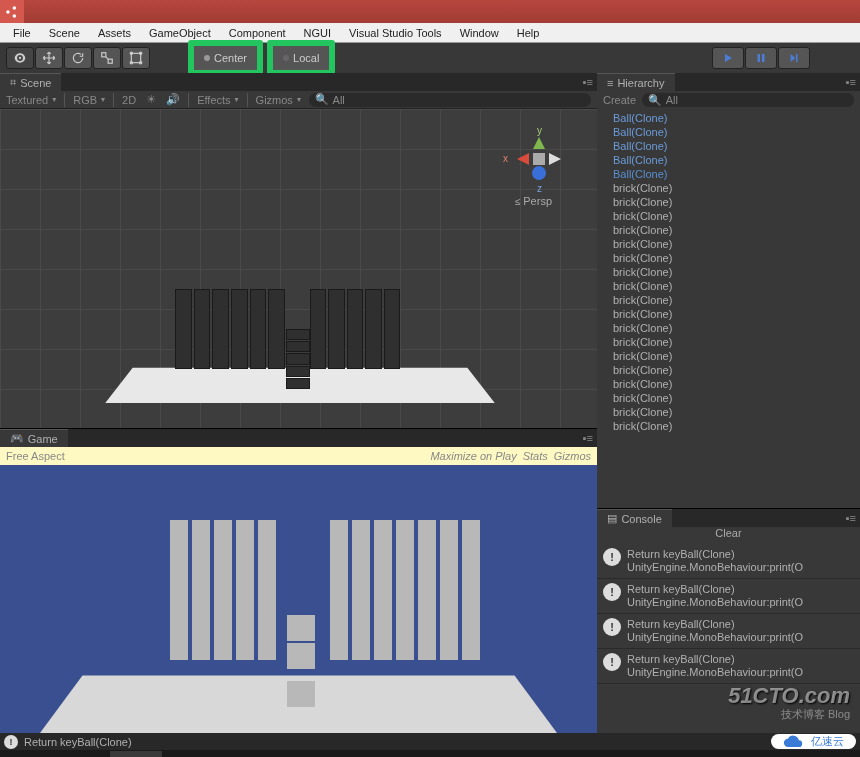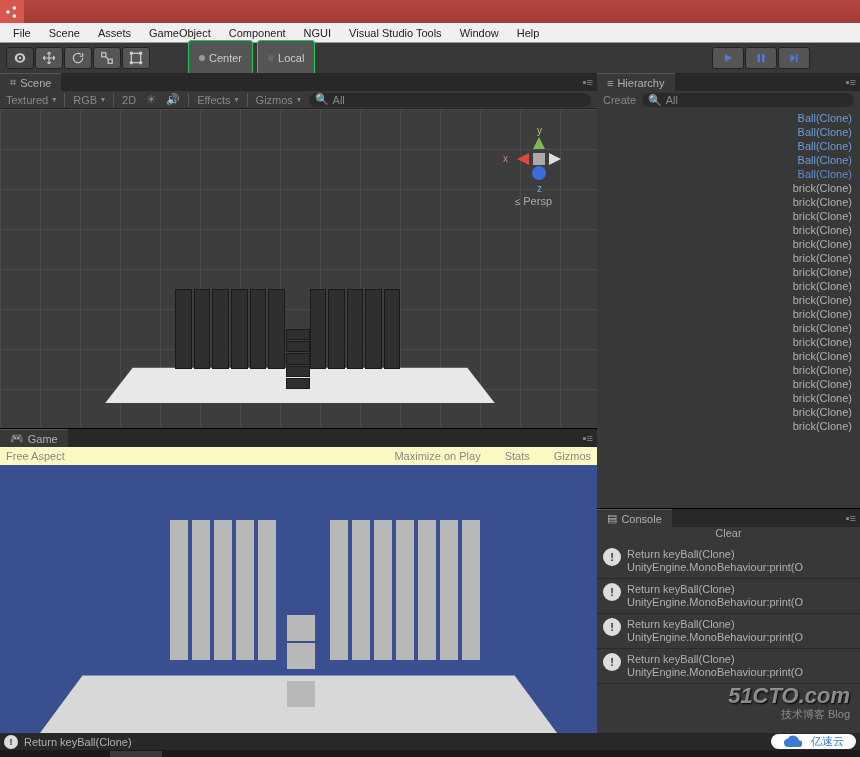--- a/index.html
+++ b/index.html
@@ -10,21 +10,21 @@
 .titlebar .ubuntu-icon svg { width:14px; height:14px; }
 .titlebar .title { flex:1; text-align:center; font-size:13px; }
 
 .menubar { height:20px; background:#f0f0f0; display:flex; align-items:center; padding-left:4px; border-bottom:1px solid #999; }
 .menubar span { padding:2px 9px; color:#222; cursor:pointer; }
 
 .toolbar { height:30px; background:#383838; display:flex; align-items:center; padding:0 6px; gap:4px; }
 .tool-group { display:flex; gap:1px; }
 .tool-btn { width:28px; height:22px; background:#555; border:1px solid #222; border-radius:3px; display:flex; align-items:center; justify-content:center; color:#ccc; cursor:pointer; }
 .tool-btn.active { background:#444; }
-.pivot-btn { height:36px; padding:0 10px; background:#555; border:1px solid #22c55e; border-radius:3px; color:#ccc; display:flex; align-items:center; gap:4px; }
+.pivot-btn { height:36px; padding:0 10px; background:#555; border:6px solid #22c55e; border-radius:3px; color:#ccc; display:flex; align-items:center; gap:4px; }
 .pivot-btn .dot { width:6px; height:6px; border-radius:50%; background:#999; }
 .play-controls { display:flex; gap:1px; }
 .play-btn { width:32px; height:22px; background:#555; border:1px solid #222; border-radius:3px; display:flex; align-items:center; justify-content:center; }
 .play-btn svg { width:12px; height:12px; fill:#4b7dd6; }
 
 .main { display:flex; height:660px; }
 .left-panel { width:597px; display:flex; flex-direction:column; }
 .right-panel { width:263px; display:flex; flex-direction:column; }
 
 .tab-header { height:18px; background:#282828; display:flex; align-items:center; }
@@ -47,36 +47,36 @@
 .bricks-left { position:absolute; left:175px; top:180px; width:110px; height:80px; display:flex; gap:2px; }
 .bricks-right { position:absolute; left:310px; top:180px; width:90px; height:80px; display:flex; gap:2px; }
 .brick-col { flex:1; background:#2f2f2f; border:1px solid #1a1a1a; }
 .brick-mid { position:absolute; left:286px; top:220px; width:24px; height:60px; display:flex; flex-direction:column; gap:1px; }
 .brick-mid div { flex:1; background:#2f2f2f; border:1px solid #1a1a1a; }
 .gizmo { position:absolute; right:28px; top:20px; width:60px; height:80px; }
 .gizmo-label { position:absolute; color:#aaa; font-size:10px; }
 
 .game-panel { height:305px; display:flex; flex-direction:column; border-top:1px solid #000; }
 .game-toolbar { height:18px; background:#fef9c3; display:flex; align-items:center; padding:0 6px; color:#888; gap:10px; }
-.game-toolbar .right { margin-left:auto; display:flex; gap:24px; }
+.game-toolbar .right { margin-left:auto; display:flex; gap:6px;font-style:italic; }
 .game-view { flex:1; background:#3a4f8f; position:relative; overflow:hidden; }
 .game-floor { position:absolute; left:40px; right:40px; bottom:0; height:120px; background:#d8d8d8; transform:perspective(500px) rotateX(55deg); transform-origin:bottom; }
 .game-bricks-l { position:absolute; left:170px; top:55px; display:flex; gap:4px; }
 .game-bricks-r { position:absolute; left:330px; top:55px; display:flex; gap:4px; }
 .gbrick { width:18px; height:140px; background:#b8b8b8; }
 .game-cube-stack { position:absolute; left:287px; top:150px; display:flex; flex-direction:column; gap:2px; }
 .gcube { width:28px; height:26px; background:#b8b8b8; }
 
 .hierarchy { flex:1; display:flex; flex-direction:column; min-height:0; }
 .hierarchy-toolbar { height:18px; background:#383838; display:flex; align-items:center; padding:8px 6px; color:#888; gap:6px; }
 .hierarchy-list { flex:1; background:#383838; overflow-y:auto; padding:2px 0; }
 .hierarchy-list::-webkit-scrollbar { width:14px; }
 .hierarchy-list::-webkit-scrollbar-track { background:#2a2a2a; }
 .hierarchy-list::-webkit-scrollbar-thumb { background:#555; border:2px solid #2a2a2a; border-radius:3px; }
-.h-item { padding:1px 8px 1px 16px; color:#b0b0b0; cursor:pointer;text-align:right; }
+.h-item { padding:1px 8px 1px 16px; color:#b0b0b0; cursor:pointer; }
 .h-item.ball { color:#6b9bd8; }
 .h-item.sel { color:#5a8fd0; }
 
 .console-panel { height:225px; display:flex; flex-direction:column; border-top:1px solid #000; }
 .console-toolbar { height:17px; background:#383838; display:flex; align-items:center; padding:0 4px; color:#aaa; gap:6px; font-size:10px;flex-direction:column; }
 .console-toolbar span { cursor:pointer; }
 .console-list { flex:1; background:#383838; overflow:hidden; }
 .log-entry { display:flex; gap:6px; padding:4px 6px; border-bottom:1px solid #2a2a2a; }
 .log-icon { width:18px; height:18px; background:#ddd; border-radius:50%; display:flex; align-items:center; justify-content:center; color:#333; font-weight:bold; flex-shrink:0; }
 .log-text { color:#b0b0b0; font-size:10px; line-height:13px; overflow:hidden; }

